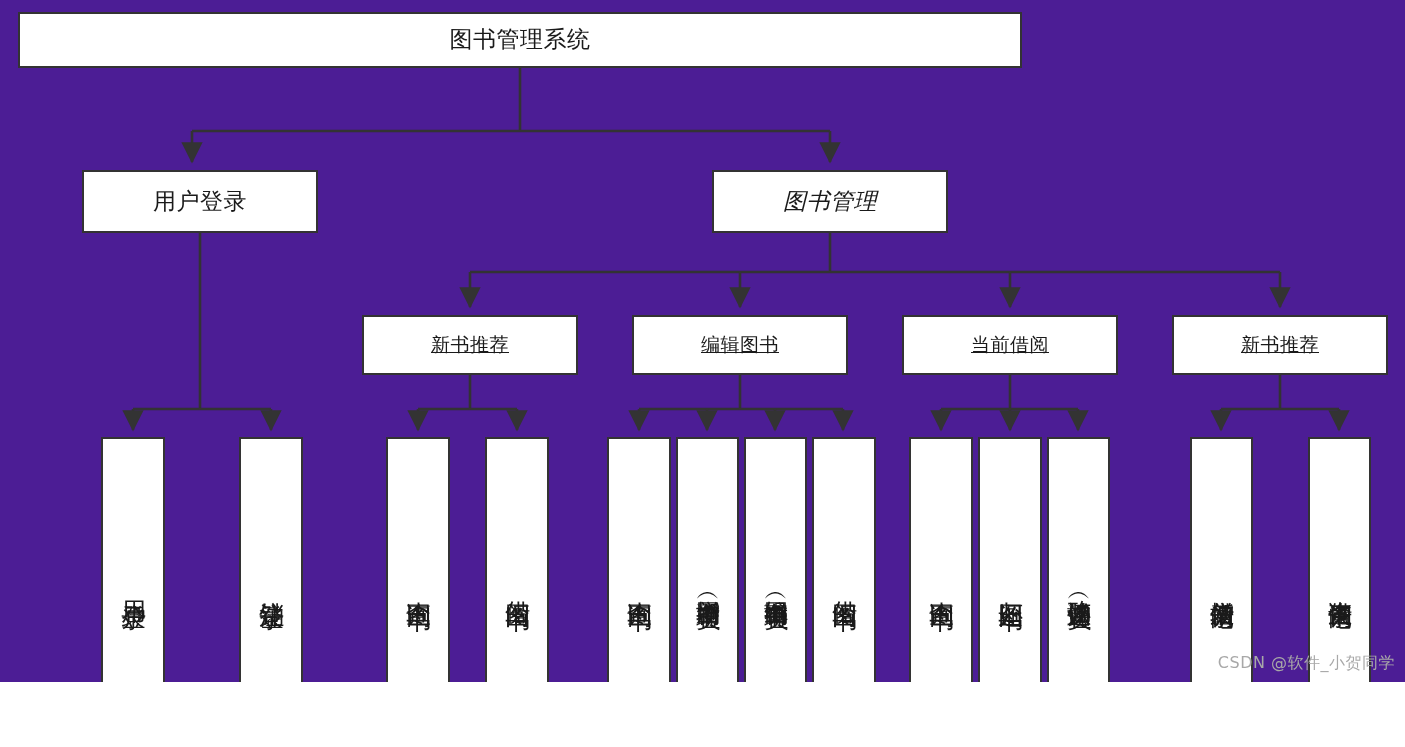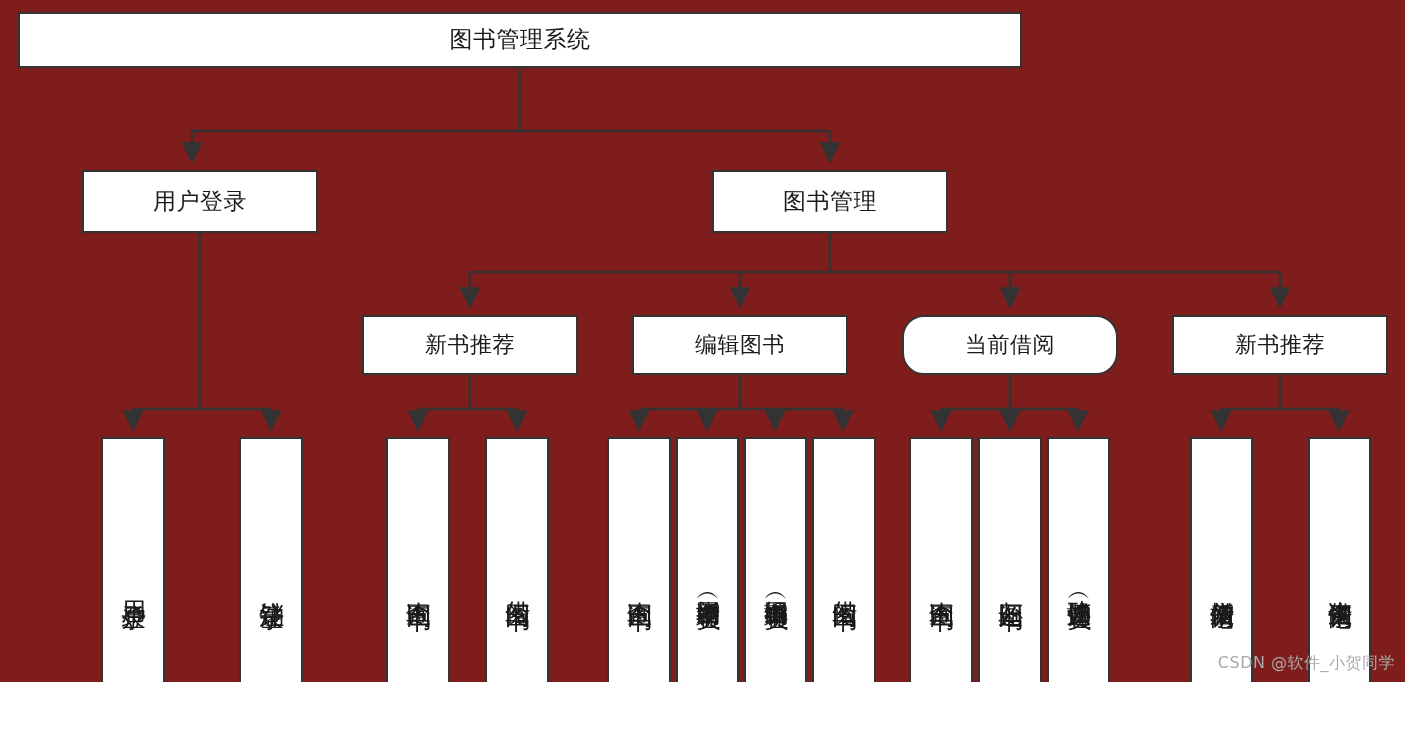--- a/index.html
+++ b/index.html
@@ -8,21 +8,21 @@
     padding: 0;
     background: #ffffff;
   }
   body {
     font-family: "DejaVu Sans", "Liberation Sans", sans-serif;
   }
   #diagram-root {
     position: relative;
     width: 1405px;
     height: 682px;
-    background: #7f1d1d;
+    background: #4c1d95;
     overflow: hidden;
   }
   #edge-layer {
     position: absolute;
     left: 0;
     top: 0;
     width: 1405px;
     height: 747px;
     pointer-events: none;
   }
@@ -38,21 +38,21 @@
     color: #1a1a1a;
     z-index: 2;
   }
   .node-label {
     display: block;
     line-height: 1.12;
     letter-spacing: 0.5px;
   }
   .node.root .node-label { font-size: 23px; }
   .node.level1 .node-label { font-size: 23px; }
-  .node.level2 .node-label { font-size: 22px; }
+  .node.level2 .node-label { font-size: 19px; text-decoration: underline; }
   .node.leaf {
     align-items: center;
     justify-content: center;
     padding: 6px 0;
   }
   .node.leaf .node-label {
     writing-mode: vertical-rl;
     text-orientation: upright;
     font-size: 25px;
     line-height: 1.06;
@@ -130,31 +130,31 @@
     </g>
   </svg>
 
   <div class="node root" style="left:18px; top:12px; width:1004px; height:56px;">
     <span class="node-label">图书管理系统</span>
   </div>
 
   <div class="node level1" style="left:82px; top:170px; width:236px; height:63px;">
     <span class="node-label">用户登录</span>
   </div>
-  <div class="node level1" style="left:712px; top:170px; width:236px; height:63px;">
+  <div class="node level1" style="left:712px; top:170px; width:236px; height:63px;font-style:italic;">
     <span class="node-label">图书管理</span>
   </div>
 
   <div class="node level2" style="left:362px; top:315px; width:216px; height:60px;">
     <span class="node-label">新书推荐</span>
   </div>
   <div class="node level2" style="left:632px; top:315px; width:216px; height:60px;">
     <span class="node-label">编辑图书</span>
   </div>
-  <div class="node level2" style="left:902px; top:315px; width:216px; height:60px;border-radius:22px;">
+  <div class="node level2" style="left:902px; top:315px; width:216px; height:60px;">
     <span class="node-label">当前借阅</span>
   </div>
   <div class="node level2" style="left:1172px; top:315px; width:216px; height:60px;">
     <span class="node-label">新书推荐</span>
   </div>
 
   <div class="node leaf" style="left:101px; top:437px; width:64px; height:296px;">
     <span class="node-label">用户登录</span>
   </div>
   <div class="node leaf" style="left:239px; top:437px; width:64px; height:296px;">

